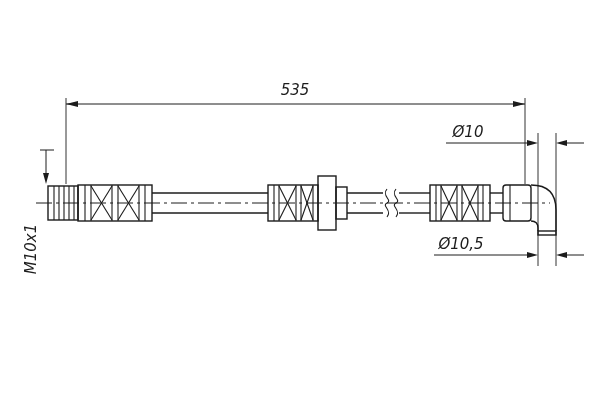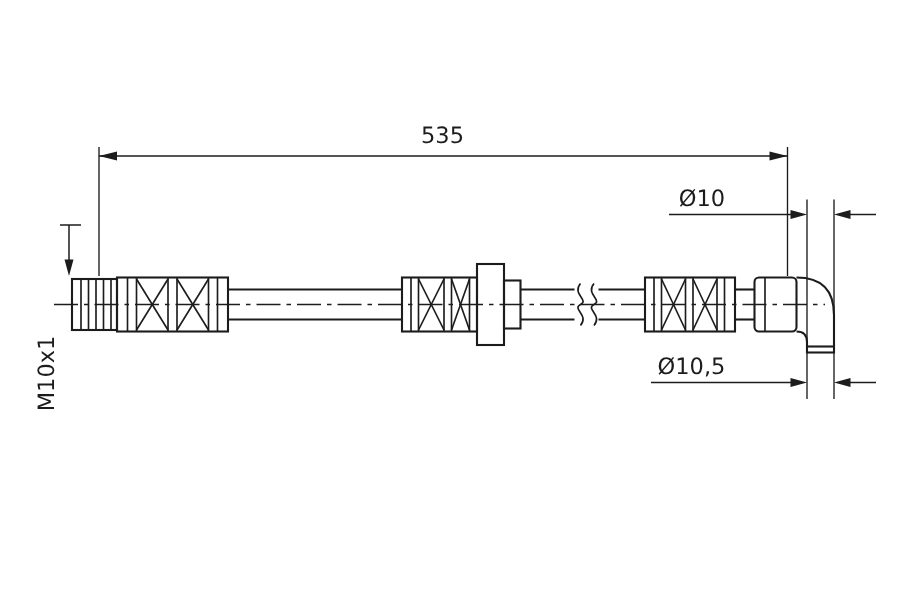--- a/index.html
+++ b/index.html
@@ -6,21 +6,21 @@
     --line-color:#1c1c1c;
     --bg-color:#ffffff;
   }
   html,body{margin:0;padding:0;}
   body{
     width:600px;height:400px;
     background:var(--bg-color);
     font-family:"DejaVu Sans", sans-serif;
     overflow:hidden;
   }
-  .canvas{width:600px;height:396px;position:relative;}
+  .canvas{width:600px;height:396px;position:relative;font-style:italic;}
   svg{display:block;}
   .obj{fill:none;stroke:var(--line-color);stroke-width:1.4;}
   .objthin{fill:none;stroke:var(--line-color);stroke-width:1.1;}
   .dim{fill:none;stroke:var(--line-color);stroke-width:1;}
   .ext{fill:none;stroke:var(--line-color);stroke-width:0.9;}
   .cl{fill:none;stroke:var(--line-color);stroke-width:1;stroke-dasharray:16 4 3 4;}
   .ah{fill:var(--line-color);stroke:none;}
   text{fill:var(--line-color);font-family:"DejaVu Sans", sans-serif;font-size:15px;}
 </style>
 </head>

